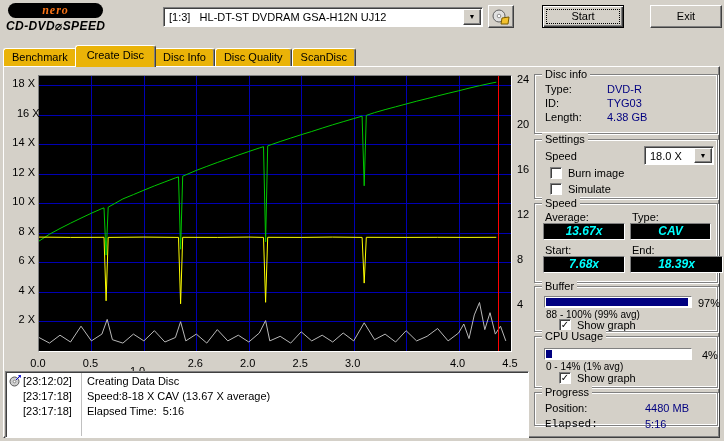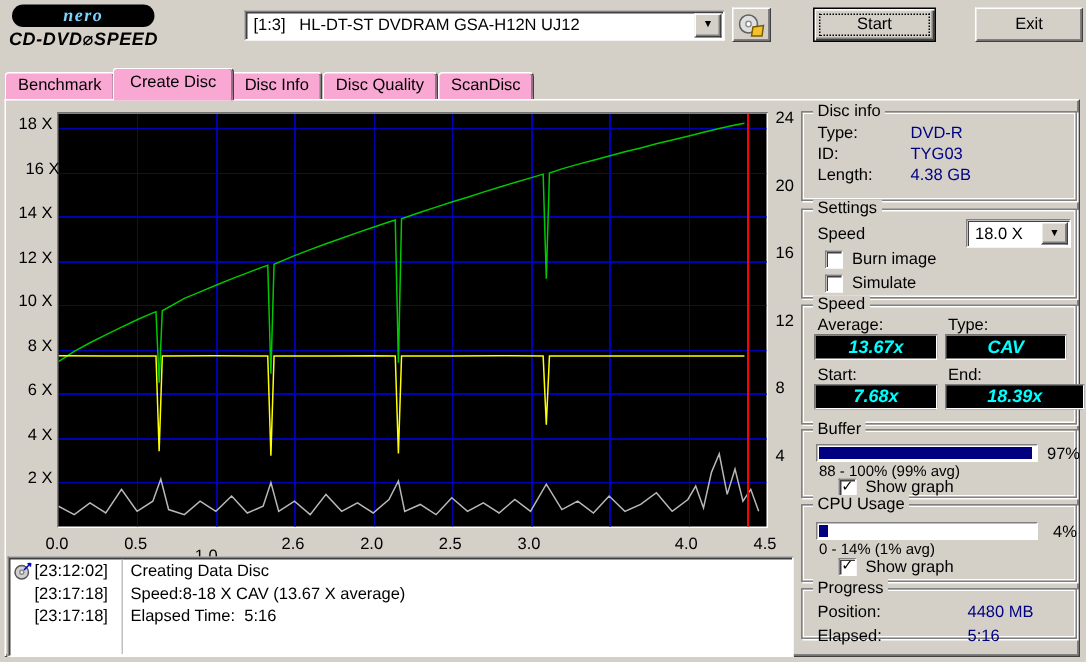--- a/index.html
+++ b/index.html
@@ -9,26 +9,26 @@
   .btn-default{border:1px solid #000;box-shadow:inset 1px 1px 0 #fff,inset -1px -1px 0 #404040,inset -2px -2px 0 #808080;}
   .btn-default::after{content:"";position:absolute;left:3px;top:3px;right:3px;bottom:3px;border:1px dotted #000;}
   .btn-label{line-height:21px;display:block;}
 
   .combo{position:absolute;box-sizing:border-box;background:#fff;border:1px solid;border-color:#808080 #fff #fff #808080;box-shadow:inset 1px 1px 0 #404040;}
   .combo-text{position:absolute;left:5px;top:50%;transform:translateY(-50%);white-space:pre;}
   .combo-btn{position:absolute;top:1px;right:1px;bottom:1px;width:16px;background:#d4d0c8;border:1px solid;border-color:#fff #404040 #404040 #fff;box-shadow:inset -1px -1px 0 #808080;text-align:center;}
   .combo-btn .arrow{font-size:7px;line-height:13px;display:block;}
 
   
-  .logo-pill{position:absolute;left:8px;top:3px;width:95px;height:15px;background:#000;border-radius:8px;color:#7dd3fc;text-align:center;font:italic bold 12px "Liberation Serif","DejaVu Serif",serif;line-height:15px;letter-spacing:1px;}
+  .logo-pill{position:absolute;left:8px;top:3px;width:95px;height:15px;background:#000;border-radius:8px;color:#f97316;text-align:center;font:italic bold 12px "Liberation Serif","DejaVu Serif",serif;line-height:15px;letter-spacing:1px;}
   .logo-product{position:absolute;left:6px;top:19px;font-style:italic;font-weight:bold;font-size:12px;letter-spacing:.4px;white-space:pre;}
 
   
   #tabs{position:absolute;left:3px;top:45px;height:22px;display:flex;align-items:flex-end;z-index:3;}
-  .tab{box-sizing:border-box;height:18px;line-height:17px;margin-bottom:1px;padding:0 8px;background:#f9a8d4;border:1px solid;border-color:#fff #404040 #d4d0c8 #fff;border-bottom:none;border-radius:3px 3px 0 0;box-shadow:inset -1px 0 0 #808080;position:relative;}
+  .tab{box-sizing:border-box;height:18px;line-height:17px;margin-bottom:1px;padding:0 8px;background:#eab308;border:1px solid;border-color:#fff #404040 #d4d0c8 #fff;border-bottom:none;border-radius:3px 3px 0 0;box-shadow:inset -1px 0 0 #808080;position:relative;}
   .tab.active{height:22px;line-height:19px;margin:0 -2px;padding:0 11px;z-index:5;}
 
   .page{position:absolute;left:3px;top:66px;width:717px;height:372px;box-sizing:border-box;background:#d4d0c8;border:1px solid;border-color:#fff #404040 #404040 #fff;box-shadow:inset -1px -1px 0 #808080;z-index:1;}
 
   
   #plot{position:absolute;left:38px;top:75px;width:474px;height:277px;box-sizing:border-box;background:#000;border:1px solid;border-color:#808080 #fff #fff #808080;z-index:2;}
   #axis-layer{position:absolute;left:0;top:0;width:724px;height:441px;pointer-events:none;z-index:2;}
 
   
   .group{position:absolute;box-sizing:border-box;border:1px solid #808080;box-shadow:inset 1px 1px 0 #fff,inset -1px -1px 0 #fff,1px 1px 0 #fff;z-index:2;}
@@ -208,21 +208,21 @@
     <span class="cb" style="left:24px;top:35px;">
         <span class="ck">✓</span>
       </span>
     <span class="lbl" style="left:42px;top:35px;">Show graph</span>
   </div>
 
   <div class="group" style="left:534px;top:392px;width:184px;height:34px;">
     <span class="gtitle">Progress</span>
     <span class="lbl" style="left:10px;top:9px;">Position:</span>
     <span class="lbl navy" style="left:110px;top:9px;">4480 MB</span>
-    <span class="lbl" style="left:10px;top:25px;">Elapsed:</span>
+    <span class="lbl" style="left:10px;top:25px;font-family:Liberation Mono, monospace;">Elapsed:</span>
     <span class="lbl navy" style="left:110px;top:25px;">5:16</span>
   </div>
 
   <div id="log">
     <div class="log-div"></div>
     <div class="log-row" style="top:3px;">
       <svg class="log-icon" viewBox="0 0 13 13">
         <circle cx="5.5" cy="6.5" r="4.5" fill="#cfcfcf" stroke="#555"></circle>
         <circle cx="5.5" cy="6.5" r="1.3" fill="#fff" stroke="#888"></circle>
         <path d="M7 5 L11.5 0.5 M11.5 0.5 L9.3 0.8 M11.5 0.5 L11.2 2.7" stroke="#0000cc" fill="none"></path>

